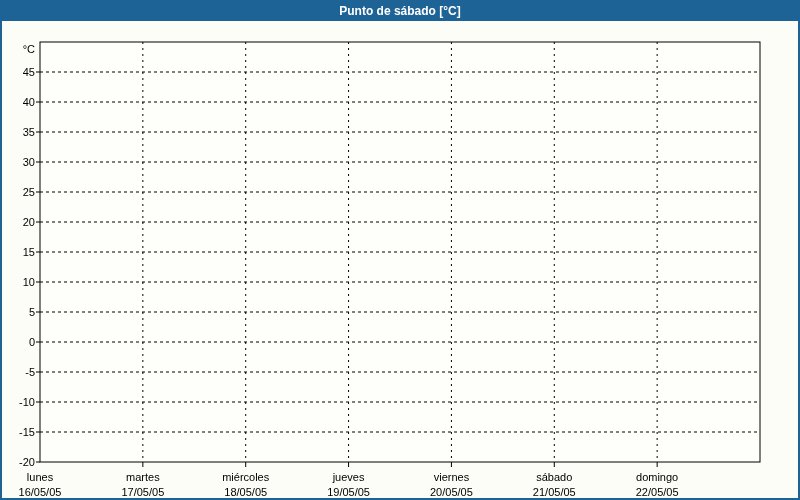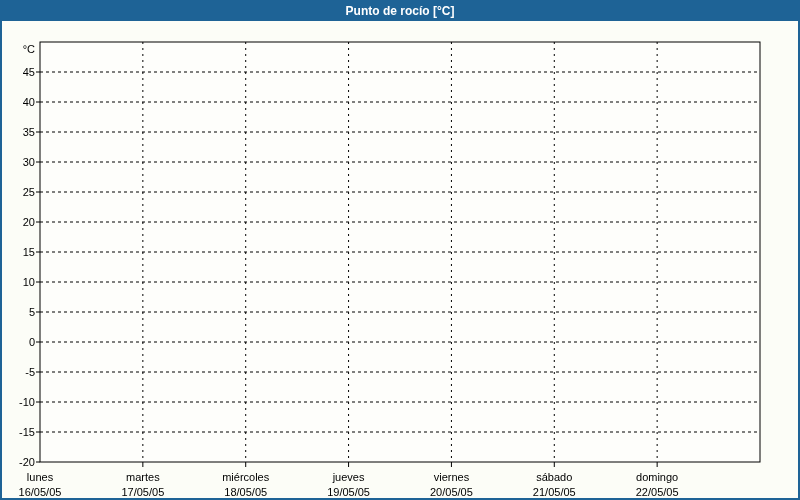--- a/index.html
+++ b/index.html
@@ -40,21 +40,21 @@
     font-family: "Liberation Sans", sans-serif;
     font-size: 11px;
     fill: #000000;
   }
 </style>
 </head>
 <body>
 
 <div class="frame" style="border-color: rgb(30, 99, 150); background: rgb(252, 253, 247);">
   <div class="titlebar" style="background: rgb(30, 99, 150);">
-    <span style="color: rgb(255, 255, 255);">Punto de rocío [°C]</span>
+    <span style="color: rgb(255, 255, 255);">Punto de sábado [°C]</span>
   </div>
   <div class="chart-area">
     <svg id="chart-svg" width="796" height="477" viewBox="0 0 796 477">
         <rect x="38" y="19" width="720" height="420" fill="#fefefb" stroke="#000000" stroke-width="1"></rect>
         <line x1="38" y1="49" x2="758" y2="49" stroke="#000000" stroke-width="1" stroke-dasharray="3,3"></line>
         <line x1="34" y1="49" x2="38" y2="49" stroke="#000000" stroke-width="1"></line>
         <text x="33" y="52.5" text-anchor="end" class="tick-label">45</text>
         <line x1="38" y1="79" x2="758" y2="79" stroke="#000000" stroke-width="1" stroke-dasharray="3,3"></line>
         <line x1="34" y1="79" x2="38" y2="79" stroke="#000000" stroke-width="1"></line>
         <text x="33" y="82.5" text-anchor="end" class="tick-label">40</text>

